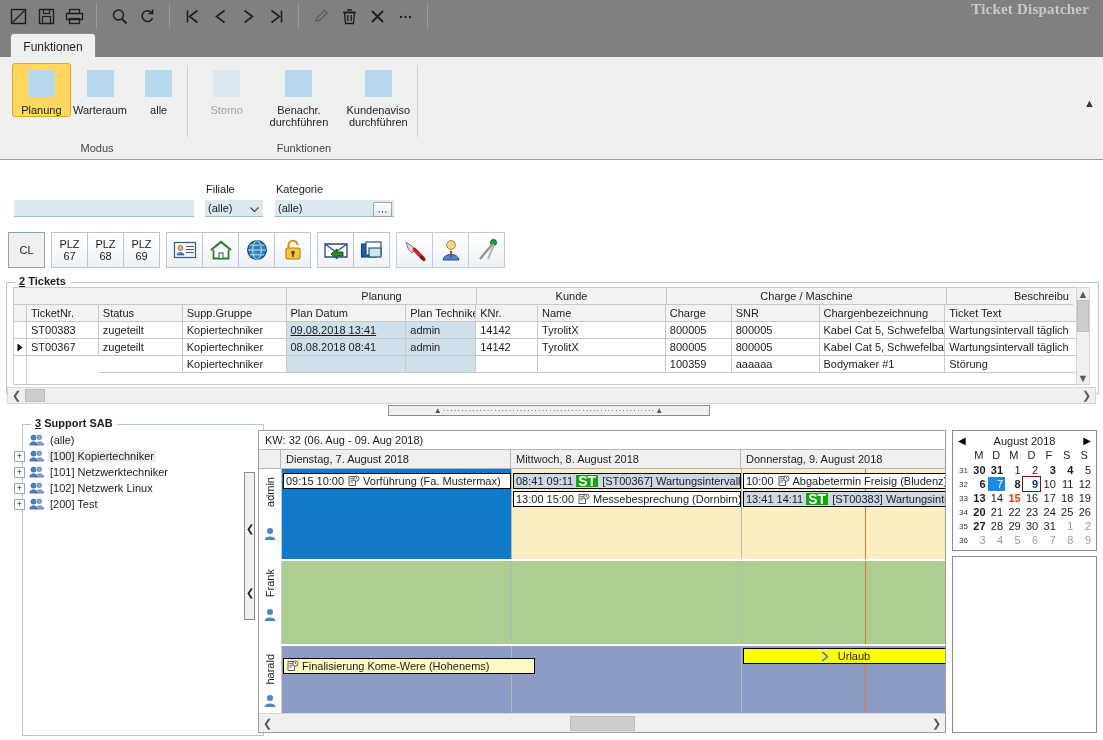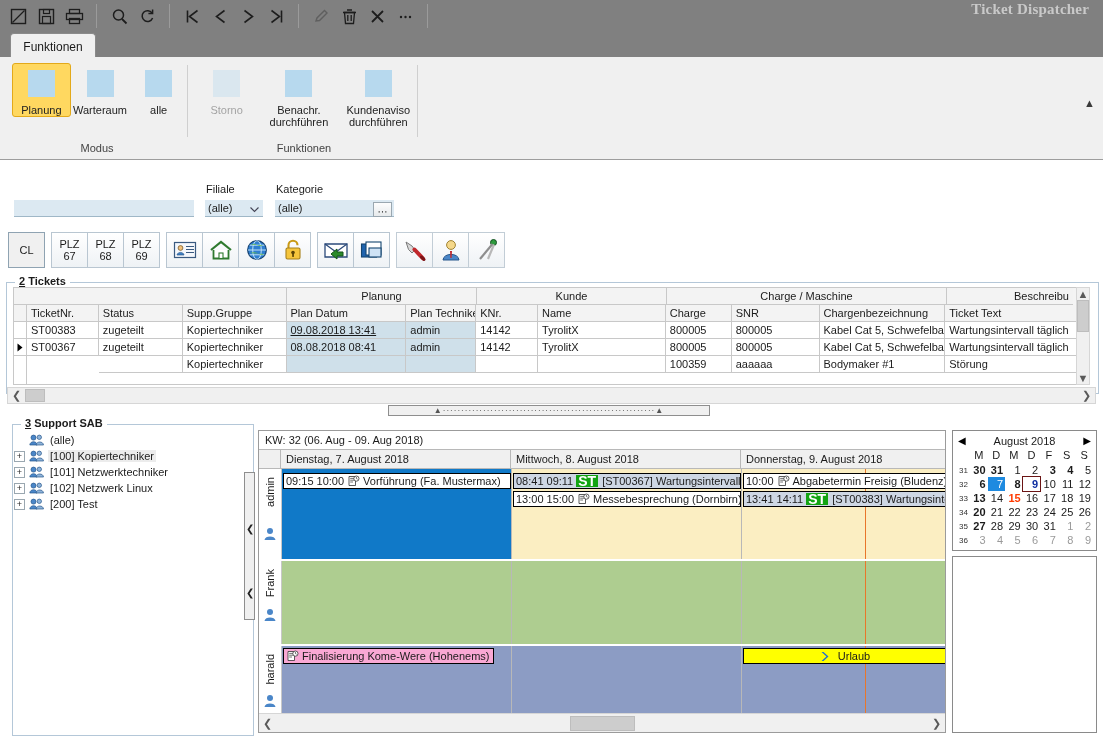--- a/index.html
+++ b/index.html
@@ -491,21 +491,21 @@
     <div class="arr">❮</div>
     <div class="thumb" style="width:20px;height:13px;"></div>
     <div style="flex:1;"></div>
     <div class="arr">❯</div>
   </div>
 
   <div class="splitdots" style="left:388px;top:405px;width:322px;height:11px;">
     <span style="letter-spacing:1px;color:#555;font-size:8px;overflow:hidden;white-space:nowrap;">▲··························································▲</span>
   </div>
 
-  <div class="gbox" style="left:12px;top:424px;width:240px;height:310px;text-align:center;">
+  <div class="gbox" style="left:22px;top:424px;width:240px;height:310px;text-align:center;">
     <div class="cap"><u>3</u><span> Support SAB</span></div>
   </div>
   <div class="tree" style="left:14px;top:432px;width:224px;">
     <div class="tnode">
       <span class="spc"></span>
       <span class="ti">
         <svg width="15" height="12" viewBox="0 0 15 12">
             <circle cx="4.5" cy="3.6" r="2.5" fill="#4a86c8" stroke="#27568b" stroke-width=".7"></circle>
             <path d="M0.8 11 C1.2 6.6 7.8 6.6 8.2 11 Z" fill="#4a86c8" stroke="#27568b" stroke-width=".7"></path>
             <circle cx="10.3" cy="3.3" r="2.2" fill="#8fb4da" stroke="#27568b" stroke-width=".7"></circle>
@@ -680,21 +680,21 @@
               <path d="M1.5 13 C2 8.4 12 8.4 12.5 13 Z" fill="#4a86c8"></path>
             </svg>
         </div>
       </div>
       <div class="lanebody">
         <div class="daycol" style="left:0;width:230px;background:#8c9cc4;"></div>
         <div class="daycol" style="left:230px;width:230px;background:#8c9cc4;"></div>
         <div class="daycol" style="left:460px;right:0;background:#8c9cc4;border-right:none;"></div>
         <div class="nowline" style="left:583px;"></div>
 
-        <div class="appt" style="left:1px;top:2px;width:211px;background:#f9a8d4;">
+        <div class="appt" style="left:1px;top:12px;width:252px;background:#fef9c3;">
           <span style="margin-right:3px;display:inline-flex;">
             <svg width="13" height="12" viewBox="0 0 13 12">
                 <path d="M2 1.5 L8.5 1.5 L8.5 10.5 L2 10.5 Z" fill="#fff" stroke="#333" stroke-width=".8"></path>
                 <path d="M3.2 3.4 H7.3 M3.2 5.2 H7.3 M3.2 7 H6" stroke="#333" stroke-width=".7"></path>
                 <circle cx="9.4" cy="3.6" r="2.6" fill="#fff" stroke="#333" stroke-width=".8"></circle>
                 <path d="M9.4 2 L9.4 3.6 L10.6 4.2" stroke="#333" stroke-width=".7" fill="none"></path>
               </svg>
           </span>
           <span>Finalisierung Kome-Were (Hohenems)</span>
         </div>

